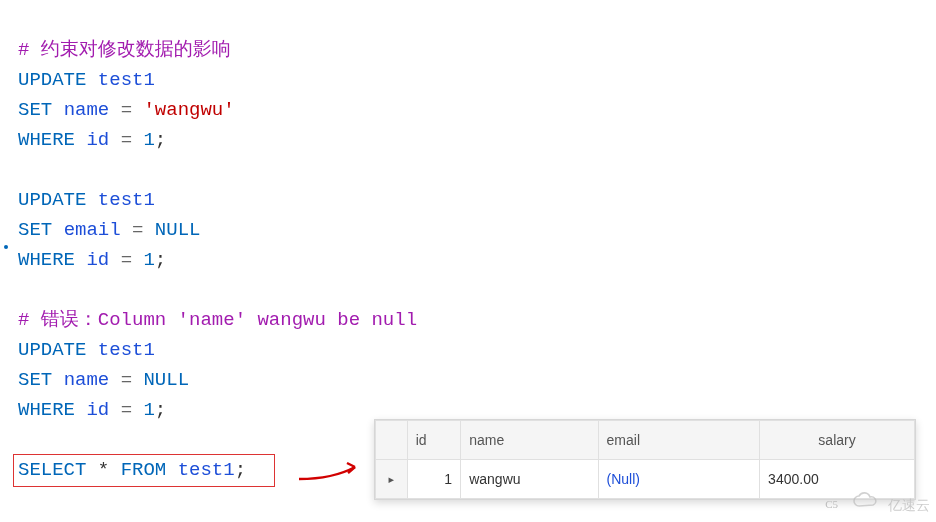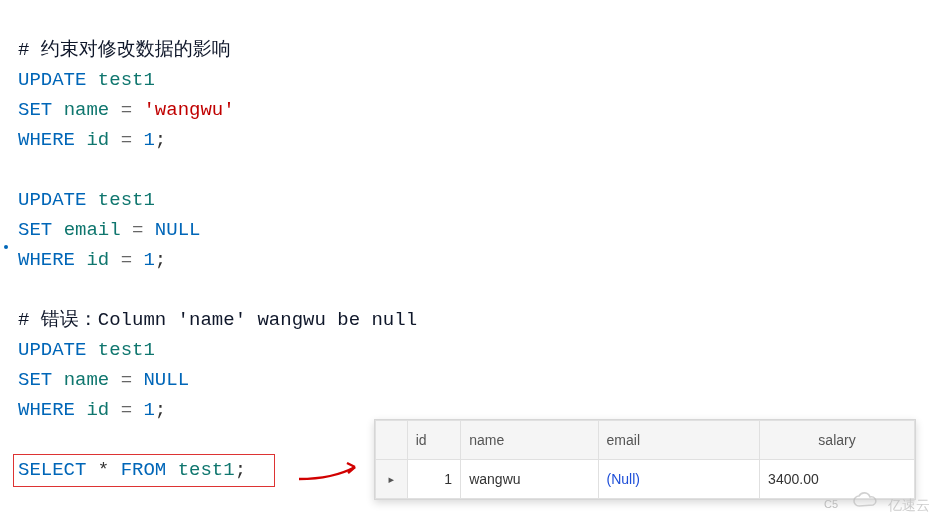--- a/index.html
+++ b/index.html
@@ -1,41 +1,41 @@
 <!DOCTYPE html>
 <html><head>
 <meta charset="utf-8">
 <style>
 html,body{margin:0;padding:0;background:#fff}
 body{font-family:Consolas,"Courier New",monospace;font-size:19px;line-height:30px;color:#000;width:936px;height:522px;position:relative;overflow:hidden}
 .code{position:absolute;left:18px;top:5px;white-space:pre}
-.c-comment{color:#0f172a}
+.c-comment{color:#a21caf}
 .c-kw{color:#0066b8}
-.c-ident{color:#0f766e}
+.c-ident{color:#1d4ed8}
 .c-str{color:#c00000}
 .c-num{color:#0066b8}
 .c-op{color:#666}
 .c-sym{color:#333}
 .gutter{position:absolute;left:4px;top:245px;width:4px;height:4px;background:#0066b8;border-radius:2px}
 .sel-box{position:absolute;left:13px;top:454px;width:260px;height:31px;border:1px solid #d33}
 .arrow{position:absolute;left:297px;top:455px;}
 .arrow svg{display:block}
 .result{position:absolute;left:374px;top:419px;background:#fff;border:1px solid #d6d6d6;box-shadow:0 3px 8px rgba(0,0,0,0.15);font-family:Arial,sans-serif;font-size:14px;color:#333}
 .result table{border-collapse:collapse;width:540px}
 .result th{background:#f5f5f5;text-align:left;font-weight:400;color:#555;padding:4px 8px;border:1px solid #e0e0e0;height:22px}
 .result td{padding:4px 8px;border:1px solid #e0e0e0;height:22px}
 .result .rowmark{width:16px;background:#f5f5f5;text-align:center;color:#555;font-size:11px}
 .result .col-id{width:40px;text-align:right}
 .result .col-name{width:130px}
 .result .col-email{width:160px}
 .result .col-salary{width:150px;}
 .null{color:#1d4ed8}
 .watermark{position:absolute;right:6px;bottom:2px;display:flex;align-items:center;gap:8px;color:#bcbcbc;font-family:Arial,sans-serif;font-size:14px;opacity:0.75}
 .watermark svg{opacity:0.9}
-.corner{position:absolute;right:98px;bottom:3px;color:#bcbcbc;font-family:Liberation Sans, sans-serif;font-size:11px}
+.corner{position:absolute;right:98px;bottom:3px;color:#bcbcbc;font-family:Liberation Serif, serif;font-size:11px}
 </style>
 </head>
 <body>
 
 <div class="gutter"></div>
 
 <div class="code">
 <span class="c-comment"># 约束对修改数据的影响</span>
 <span class="c-kw">UPDATE</span> <span class="c-ident">test1</span>
 <span class="c-kw">SET</span> <span class="c-ident">name</span> <span class="c-op">=</span> <span class="c-str">'wangwu'</span>

